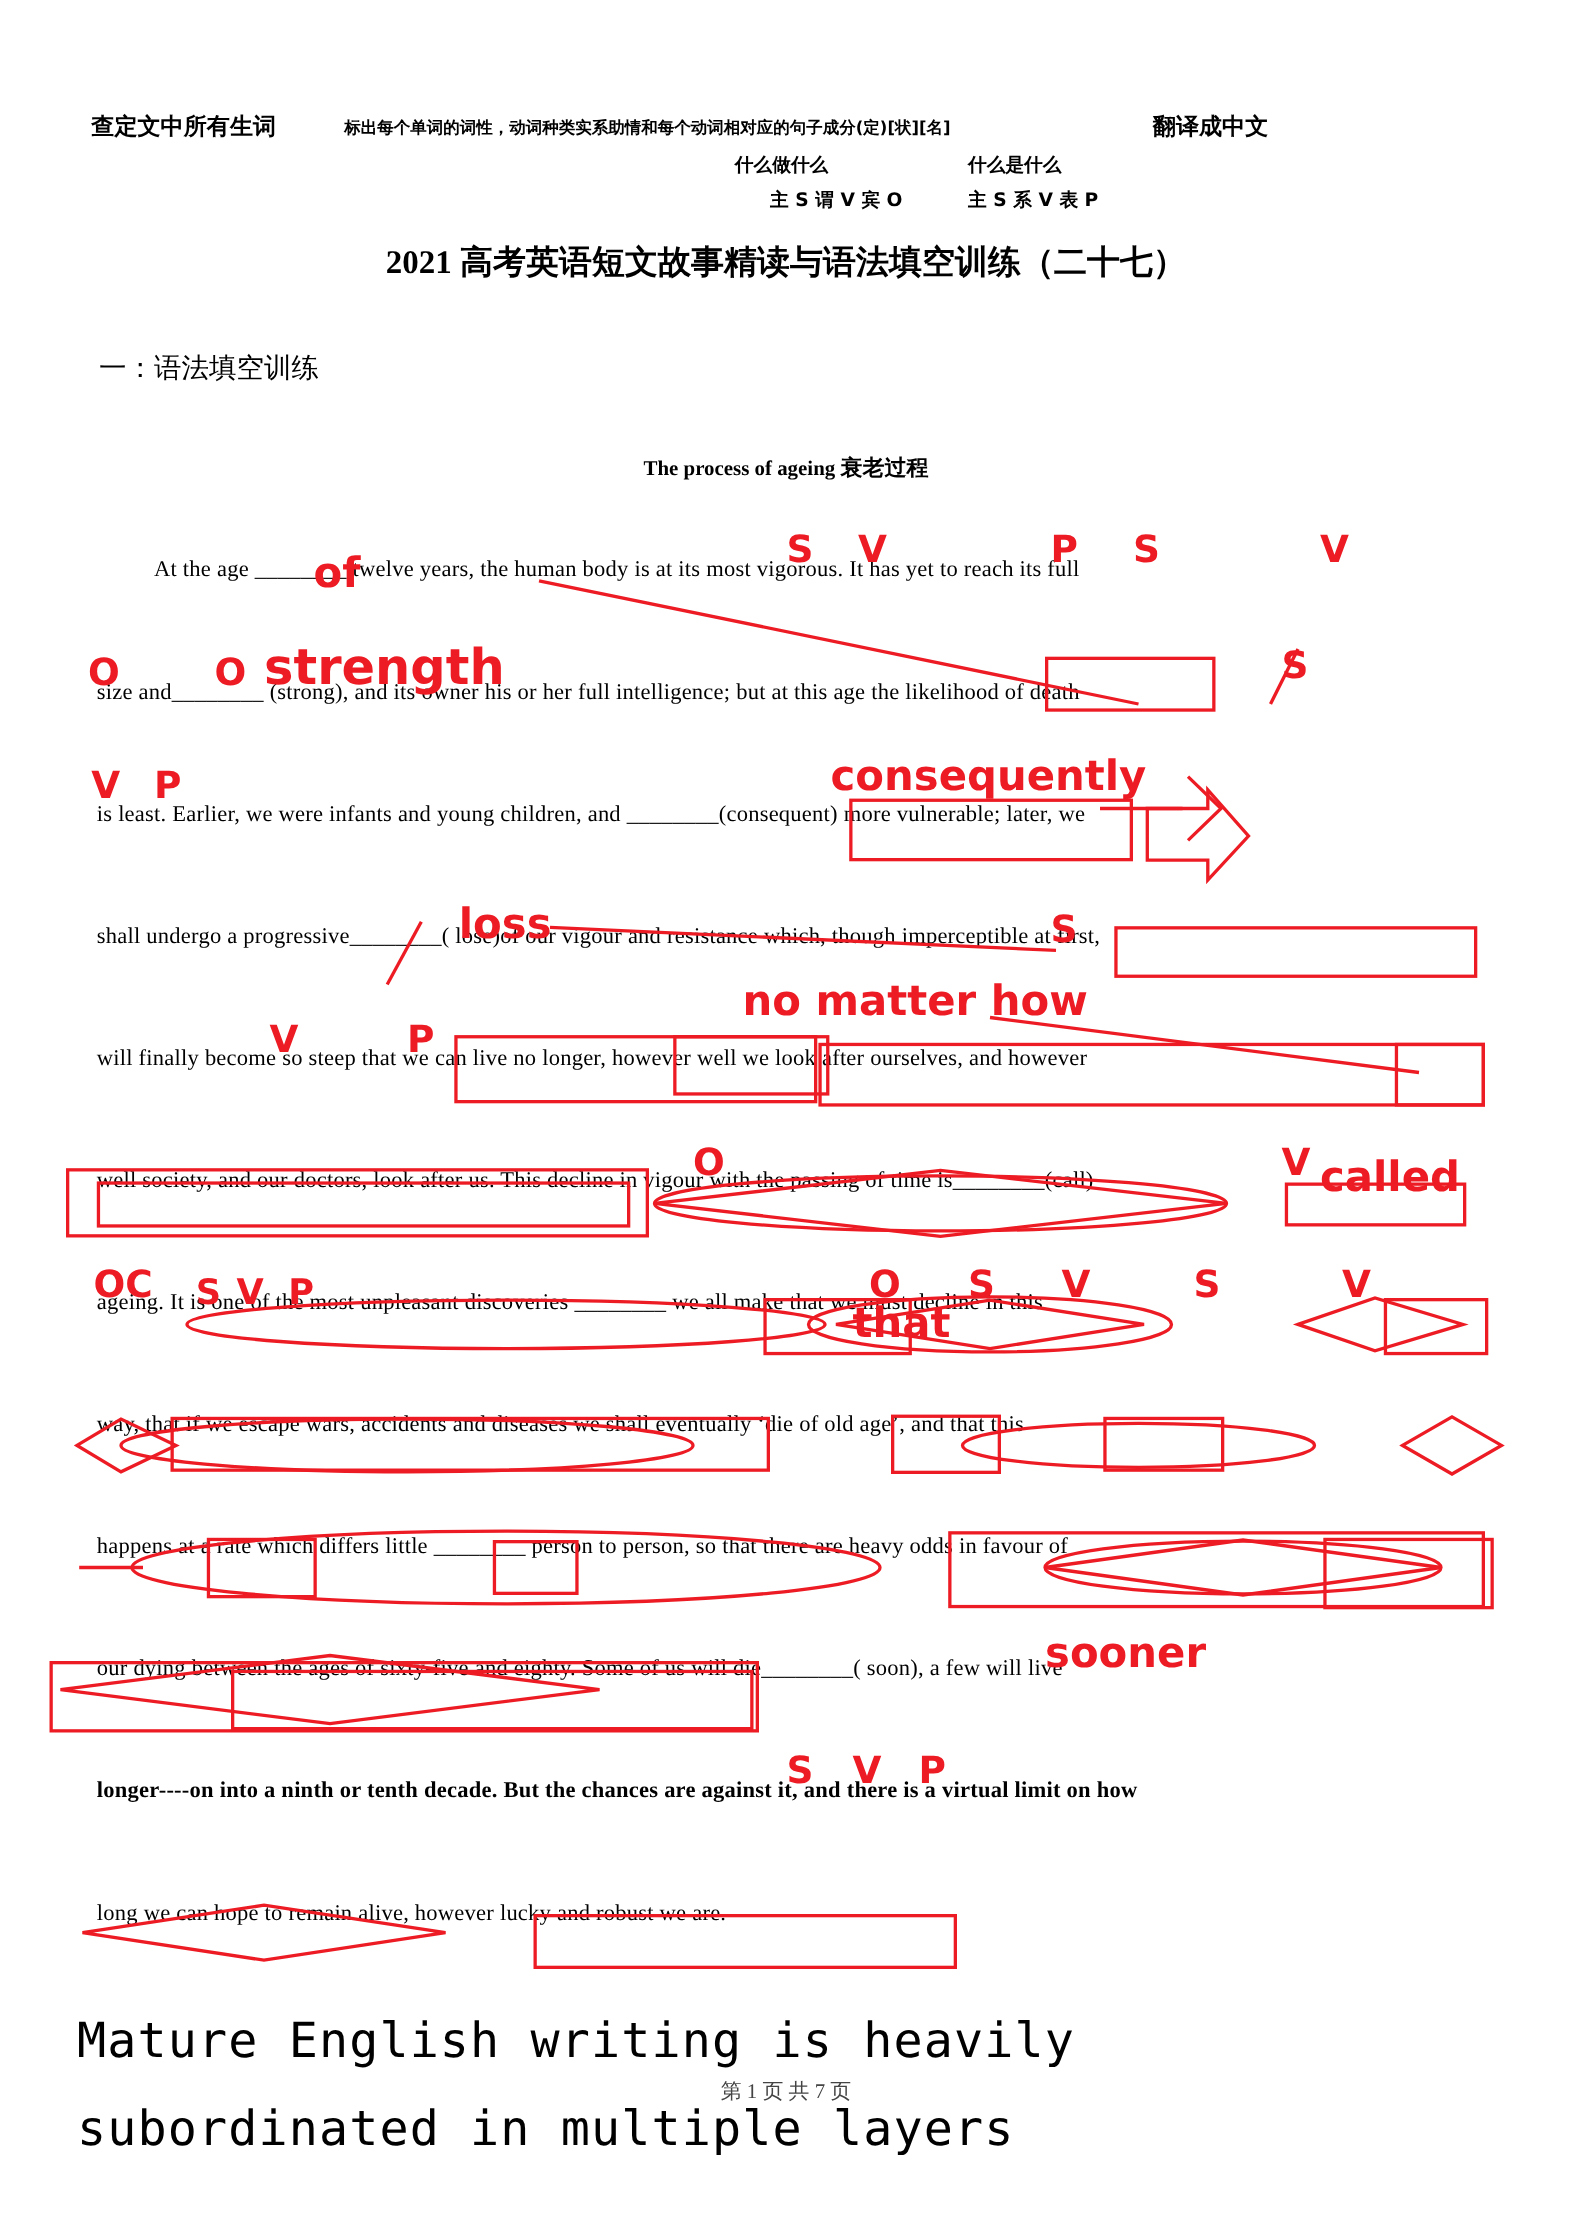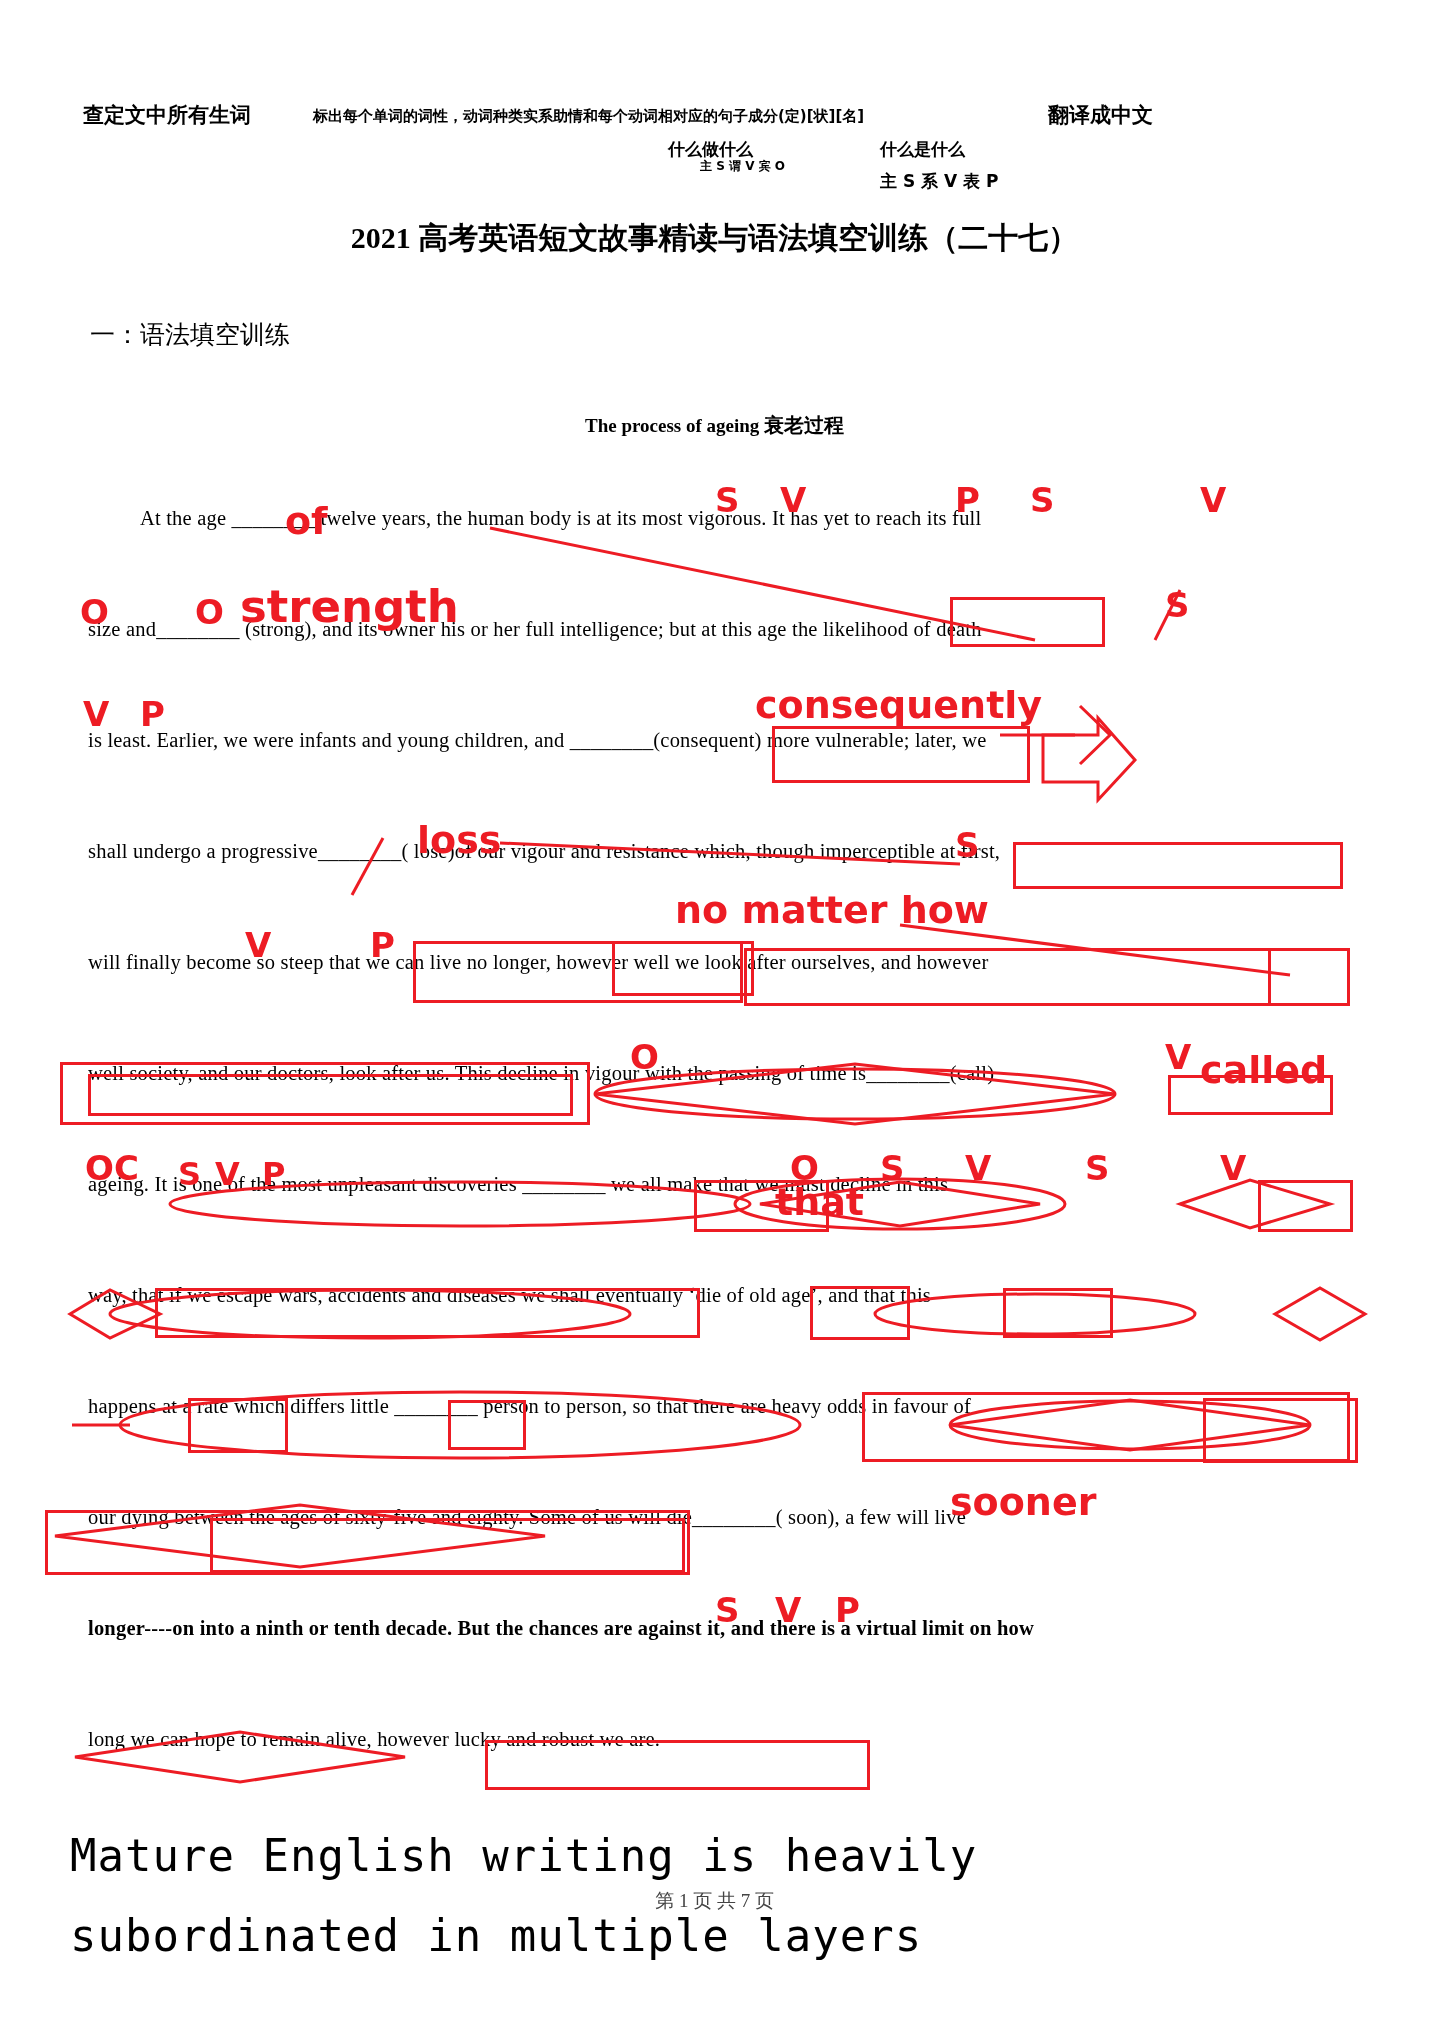--- a/index.html
+++ b/index.html
@@ -26,21 +26,21 @@
     font-family: "DejaVu Sans", sans-serif;
     font-weight: bold;
     color: #000;
     white-space: nowrap;
   }
   .hdr-a { left: 83px;  top: 101px; font-size: 21px; }
   .hdr-b { left: 313px; top: 107px; font-size: 15px; }
   .hdr-c { left: 1048px; top: 101px; font-size: 21px; }
   .hdr-d { left: 668px; top: 138px; font-size: 17px; }
   .hdr-e { left: 880px; top: 138px; font-size: 17px; }
-  .hdr-f { left: 700px; top: 158px; font-size: 12px; }
+  .hdr-f { left: 700px; top: 170px; font-size: 17px; }
   .hdr-g { left: 880px; top: 170px; font-size: 17px; }
 
   
   .doc-title {
     position: absolute;
     left: 0; right: 0;
     top: 218px;
     text-align: center;
     font-size: 30px;
     font-weight: bold;

